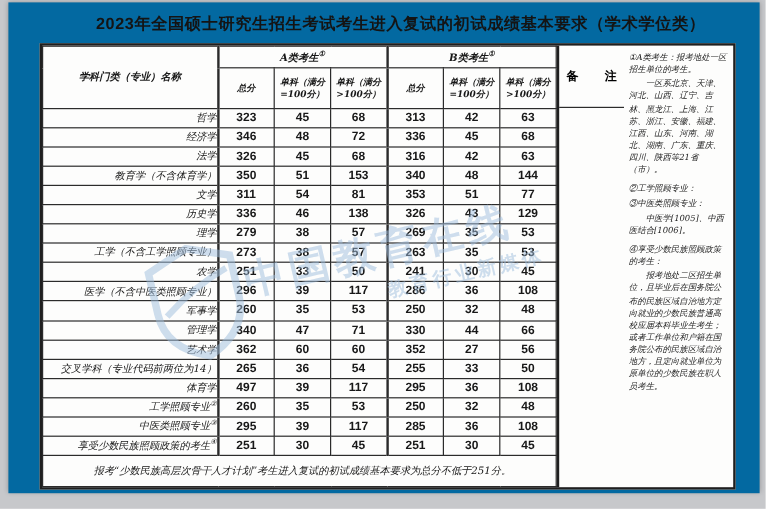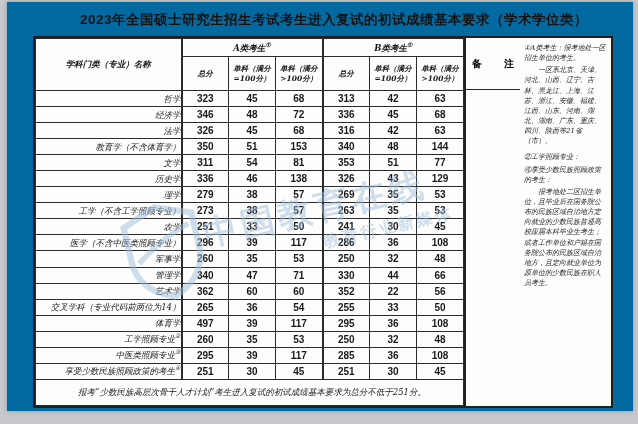--- a/index.html
+++ b/index.html
@@ -219,21 +219,21 @@
     <td class="score sep-l">330</td>
     <td class="score">44</td>
     <td class="score">66</td>
   </tr>
           <tr>
     <td class="subject kai"><span class="rn">艺术学</span><sup class="rs"></sup></td>
     <td class="score sep-l">362</td>
     <td class="score">60</td>
     <td class="score">60</td>
     <td class="score sep-l">352</td>
-    <td class="score">22</td>
+    <td class="score">27</td>
     <td class="score">56</td>
   </tr>
           <tr>
     <td class="subject kai"><span class="rn">交叉学科（专业代码前两位为14）</span><sup class="rs"></sup></td>
     <td class="score sep-l">265</td>
     <td class="score">36</td>
     <td class="score">54</td>
     <td class="score sep-l">255</td>
     <td class="score">33</td>
     <td class="score">50</td>
@@ -281,20 +281,22 @@
         </tr>
       </tfoot>
     </table>
 
     <div class="notes-col">
       <div class="notes-head">备　注</div>
       <div class="notes-body kai">
           <p class="head">①A类考生：报考地处一区招生单位的考生。</p>
           <p class="detail">一区系北京、天津、河北、山西、辽宁、吉林、黑龙江、上海、江苏、浙江、安徽、福建、江西、山东、河南、湖北、湖南、广东、重庆、四川、陕西等21省（市）。</p>
           <p class="head">②工学照顾专业：</p>
+          <p class="head">③中医类照顾专业：</p>
+          <p class="detail">中医学[1005]、中西医结合[1006]。</p>
           <p class="head">④享受少数民族照顾政策的考生：</p>
           <p class="detail">报考地处二区招生单位，且毕业后在国务院公布的民族区域自治地方定向就业的少数民族普通高校应届本科毕业生考生；或者工作单位和户籍在国务院公布的民族区域自治地方，且定向就业单位为原单位的少数民族在职人员考生。</p>
         </div>
     </div>
   </div>
 
   <div class="watermark">
     <svg class="wm-shield" width="80" height="100" viewBox="0 0 90 110">
       <path d="M45 4 L84 19 V58 Q84 92 45 107 Q6 92 6 58 V19 Z" fill="none" stroke="#9fbedd" stroke-width="7"></path>
       <path d="M14 62 Q45 40 78 30" fill="none" stroke="#9fbedd" stroke-width="6"></path>

